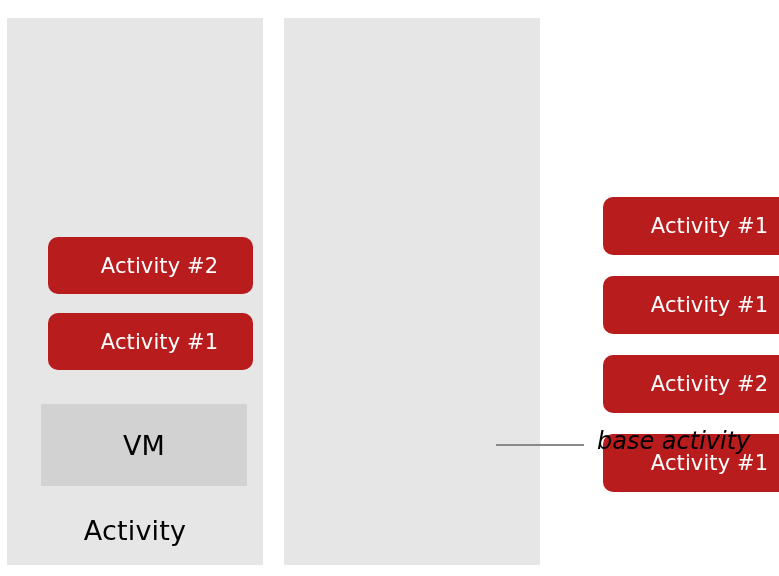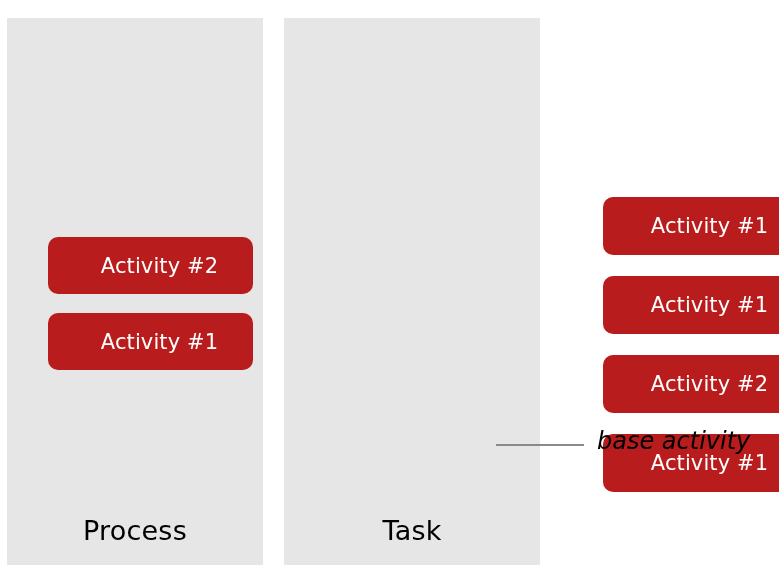--- a/index.html
+++ b/index.html
@@ -119,33 +119,33 @@
 <body>
 
 <div class="diagram-canvas">
 
   <div class="panel" id="panel-process">
 
     <div class="activity-box" id="proc-activity-2">Activity #2</div>
 
     <div class="activity-box" id="proc-activity-1">Activity #1</div>
 
+    <div id="vm-block">VM</div>
 
-    <div class="panel-label">Process</div>
+    <div class="panel-label">Activity</div>
   </div>
 
   <div class="panel" id="panel-task">
 
     <div class="activity-box" id="task-activity-0">Activity #1</div>
 
     <div class="activity-box" id="task-activity-1">Activity #1</div>
 
     <div class="activity-box" id="task-activity-2">Activity #2</div>
 
     <div class="activity-box" id="task-activity-3">Activity #1</div>
 
-    <div class="panel-label">Task</div>
   </div>
 
   <div id="callout-line"></div>
   <div id="callout-label">base activity</div>
 
 </div>
 
 </body></html>

